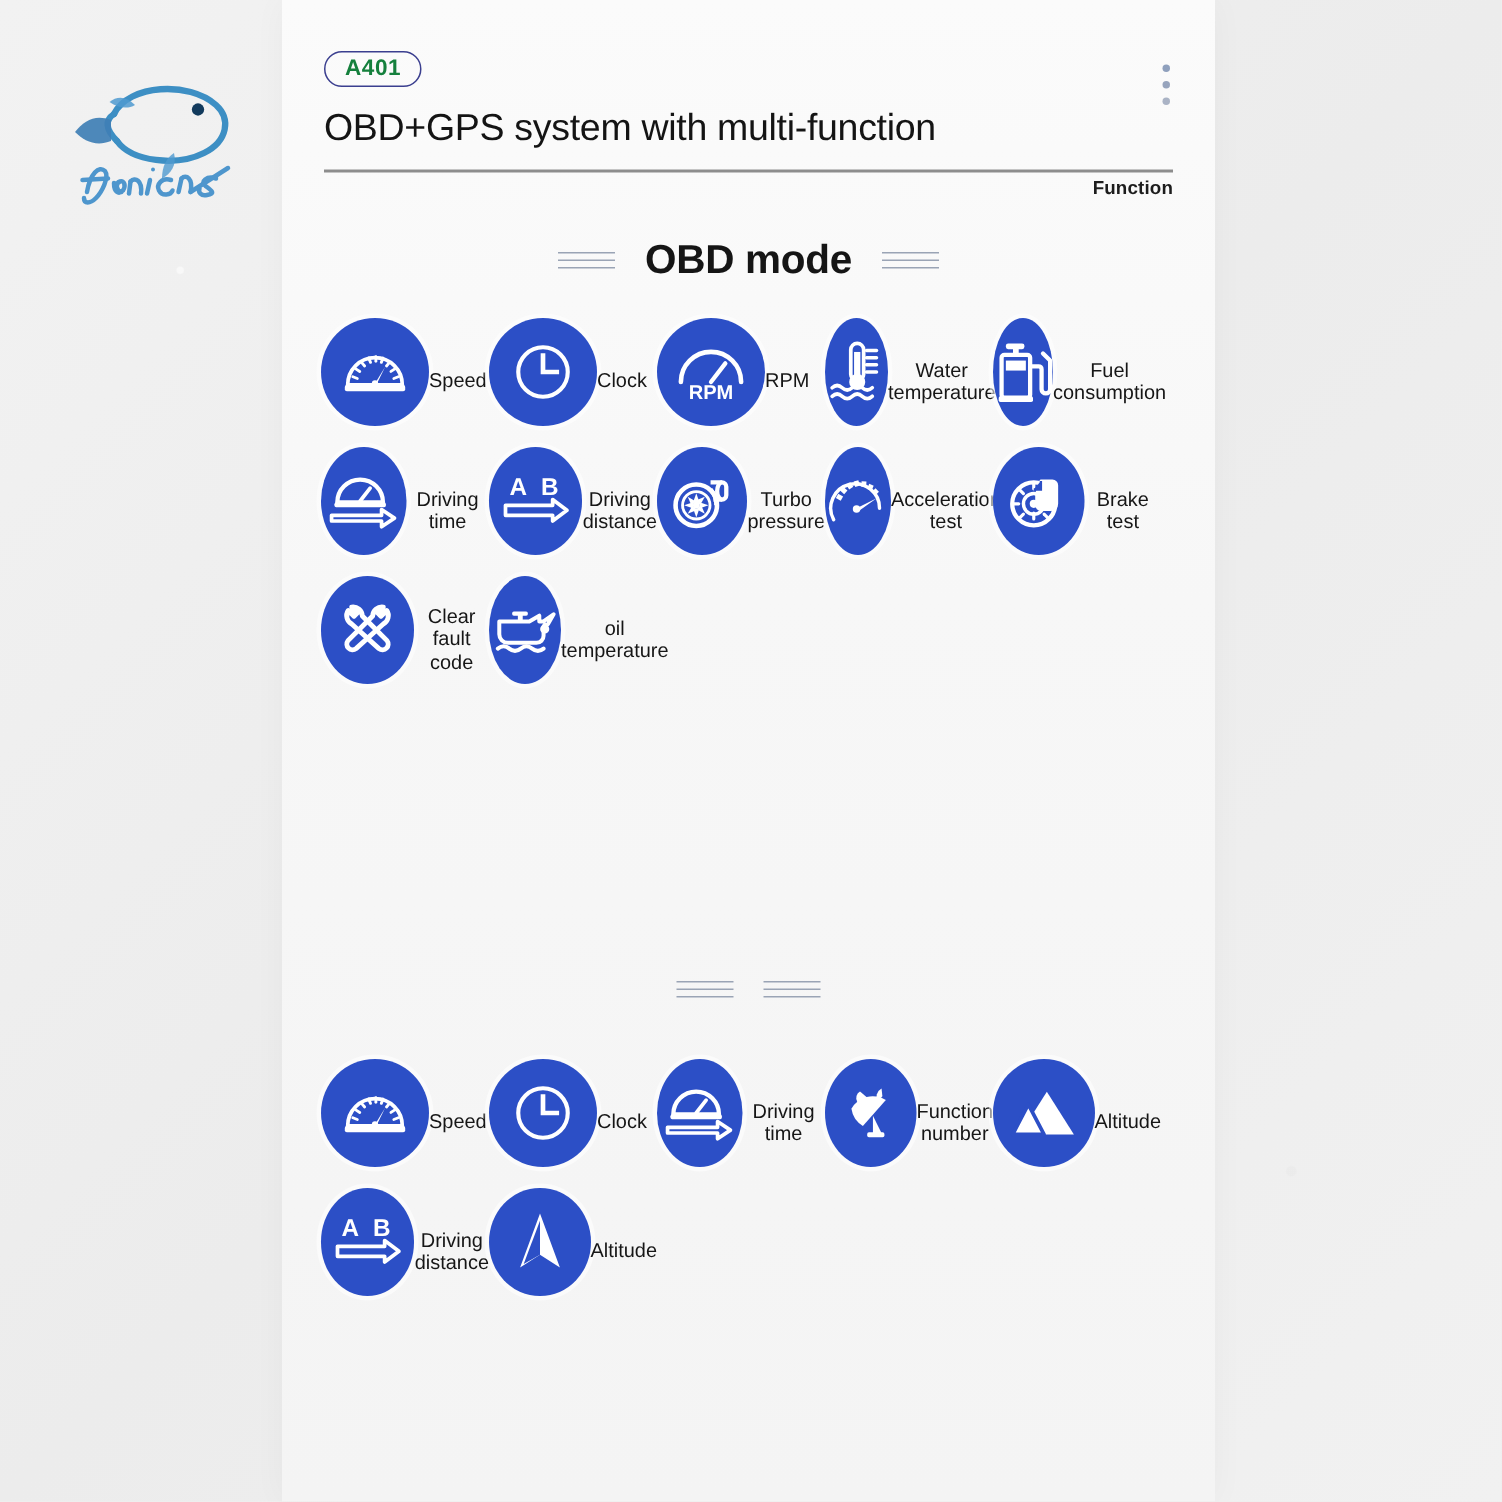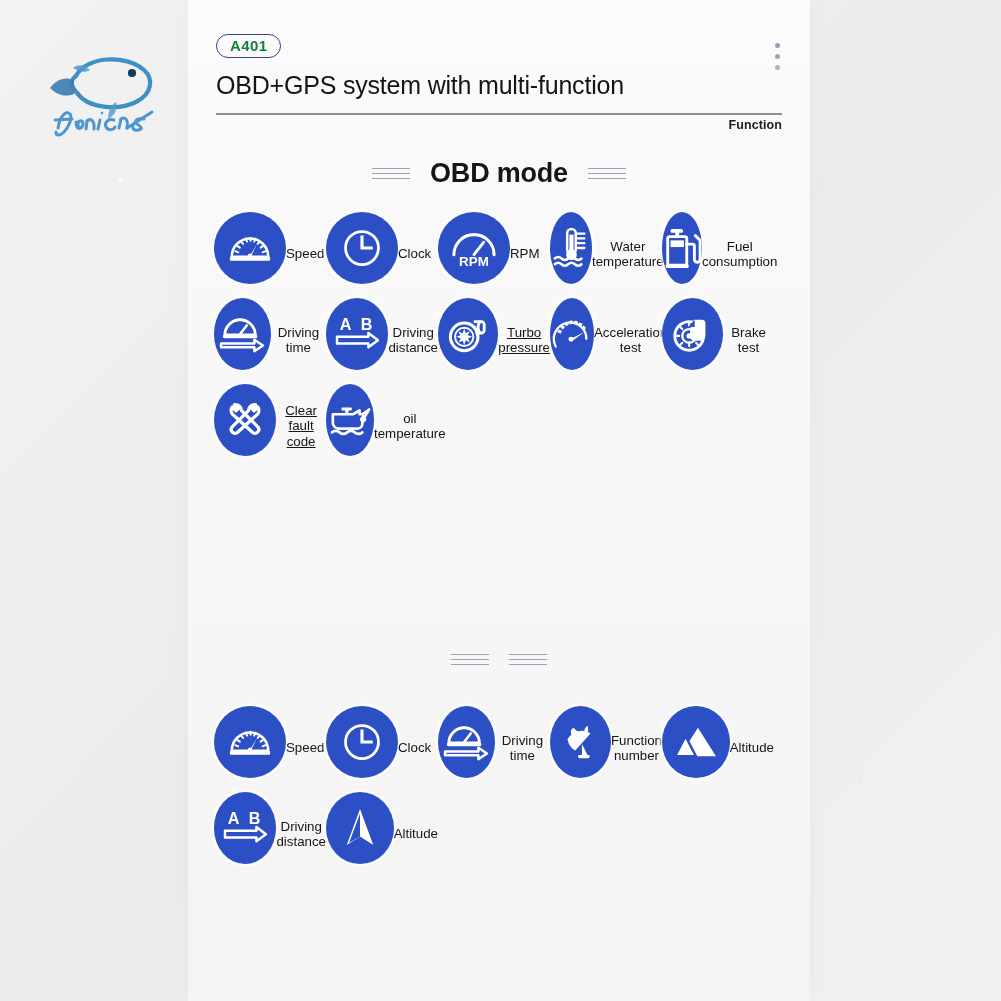--- a/index.html
+++ b/index.html
@@ -343,21 +343,21 @@
         <path d="M20 32.5 l-2.2 -6.3 h4.4 Z"></path>
         <path d="M11.5 24 l6.3 -2.2 v4.4 Z"></path>
         <path d="M26 18 l-3.3 5.8 -3.1 -3.1 Z"></path>
         <path d="M26 30 l-5.8 -3.3 3.1 -3.1 Z"></path>
         <path d="M14 30 l3.3 -5.8 3.1 3.1 Z"></path>
         <path d="M14 18 l5.8 3.3 -3.1 3.1 Z"></path>
       </g>
       <circle cx="20" cy="24" r="2.4" fill="#ffffff"></circle>
     </svg>
       </div>
-      <div class="label" style="white-space: pre-line; text-decoration: underline;">Turbo
+      <div class="label" style="white-space: pre-line;">Turbo
 pressure</div>
     </div>
     <div class="tile">
       <div class="bubble">
         <svg width="44" height="44" viewBox="0 0 46 46">
       <path d="M6 36 A17 17 0 1 1 38 28" fill="none" stroke="#ffffff" stroke-width="2.4" stroke-linecap="round"></path>
       <g stroke="#ffffff" stroke-width="3.4" stroke-linecap="butt">
         <path d="M8.4 19.4 l3.4 1.9"></path>
         <path d="M11.6 14.4 l2.9 2.6"></path>
         <path d="M16.2 10.8 l2.1 3.2"></path>
@@ -397,21 +397,21 @@
     </div>
     <div class="tile">
       <div class="bubble">
         <svg width="44" height="44" viewBox="0 0 46 46">
       <g fill="none" stroke="#ffffff" stroke-width="3.4" stroke-linecap="round" stroke-linejoin="round">
         <path d="M12 7 l4 4 -2.4 2.4 -4 -4 a6.5 6.5 0 0 0 2.4 9.4 L31 36 a4 4 0 0 0 5.6 -5.6 L19.4 13.2 A6.5 6.5 0 0 0 12 7 Z"></path>
         <path d="M34 7 l-4 4 2.4 2.4 4 -4 a6.5 6.5 0 0 1 -2.4 9.4 L15 36 a4 4 0 0 1 -5.6 -5.6 L26.6 13.2 A6.5 6.5 0 0 1 34 7 Z"></path>
       </g>
     </svg>
       </div>
-      <div class="label" style="white-space: pre-line; text-decoration: underline;">Clear
+      <div class="label" style="white-space: pre-line;">Clear
 fault code</div>
     </div>
     <div class="tile">
       <div class="bubble">
         <svg width="48" height="40" viewBox="0 0 50 42">
       <path d="M7 15 h21 l7 -4 v4 h3 l7 -5 -4 7 -3 2 v6 a5 5 0 0 1 -5 5 H13 a6 6 0 0 1 -6 -6 Z" fill="none" stroke="#ffffff" stroke-width="2.8" stroke-linejoin="round"></path>
       <rect x="16" y="8" width="11" height="3" rx="1.2" fill="#ffffff"></rect>
       <rect x="20" y="10" width="3.4" height="5" fill="#ffffff"></rect>
       <path d="M41 18 a3.2 3.2 0 1 1 -4.4 0 l2.2 -3.2 Z" fill="#ffffff"></path>
       <path d="M6 34 q4 -3.2 8 0 q4 3.2 8 0 q4 -3.2 8 0 q4 3.2 8 0" fill="none" stroke="#ffffff" stroke-width="2.8" stroke-linecap="round"></path>

